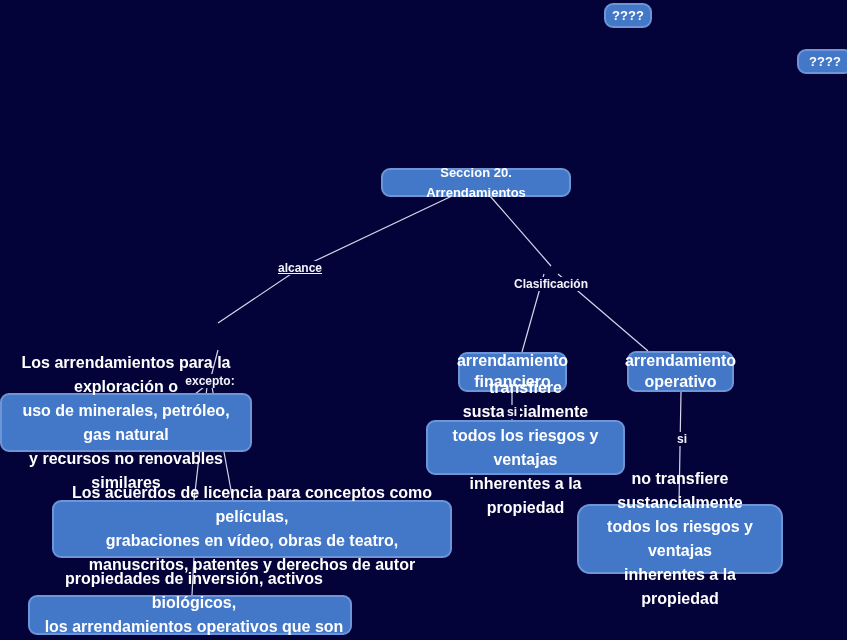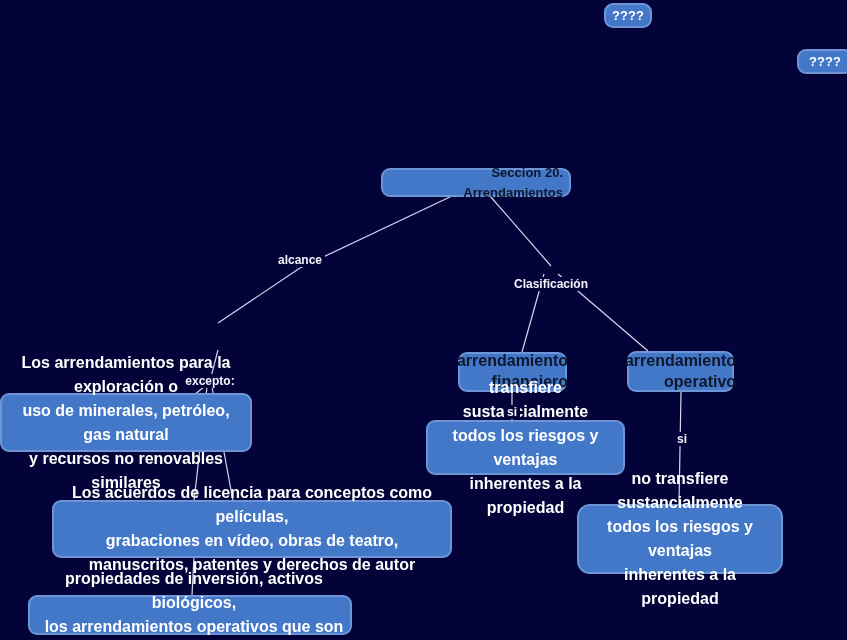--- a/index.html
+++ b/index.html
@@ -30,21 +30,21 @@
     font-weight: bold;
     font-size: 16px;
     line-height: 1.5;
     text-align: center;
     display: flex;
     align-items: center;
     justify-content: center;
     white-space: pre-line;
     padding: 1px 6px;
   }
-  .node.dark { color: #0f172a; text-align: right; }
+  .node.dark { color: #ffffff; }
   .node.lh-tight { line-height: 1.3; }
   .node.fs13 { font-size: 13px; }
   .link-label {
     position: absolute;
     transform: translate(-50%, -50%);
     background: #040339;
     color: #f2f4fa;
     font-weight: bold;
     font-size: 12px;
     padding: 0 3px;
@@ -56,21 +56,21 @@
   #n-seccion     { left: 381px; top: 168px; width: 190px; height: 29px; }
   #n-todo        { left: 123px; top: 323px; width: 190px; height: 28px; }
   #n-financiero  { left: 458px; top: 352px; width: 109px; height: 40px; }
   #n-operativo   { left: 627px; top: 351px; width: 107px; height: 41px; }
   #n-exploracion { left: 0px;   top: 393px; width: 252px; height: 59px; }
   #n-transfiere  { left: 426px; top: 420px; width: 199px; height: 55px; }
   #n-acuerdos    { left: 52px;  top: 500px; width: 400px; height: 58px; }
   #n-notransf    { left: 577px; top: 504px; width: 206px; height: 70px; border-radius: 13px; }
   #n-propiedades { left: 28px;  top: 595px; width: 324px; height: 40px; padding-left: 14px; }
   
-  #l-alcance   { left: 300px; top: 260px; }
+  #l-alcance   { left: 300px; top: 268px; text-decoration: underline; }
   #l-clasific  { left: 551px; top: 268px; margin-top: 16px; }
   #l-excepto   { left: 210px; top: 381px; }
   #l-si1       { left: 512px; top: 412px; }
   #l-si2       { left: 682px; top: 439px; }
 </style>
 </head>
 <body>
 
 <div id="canvas">
 

